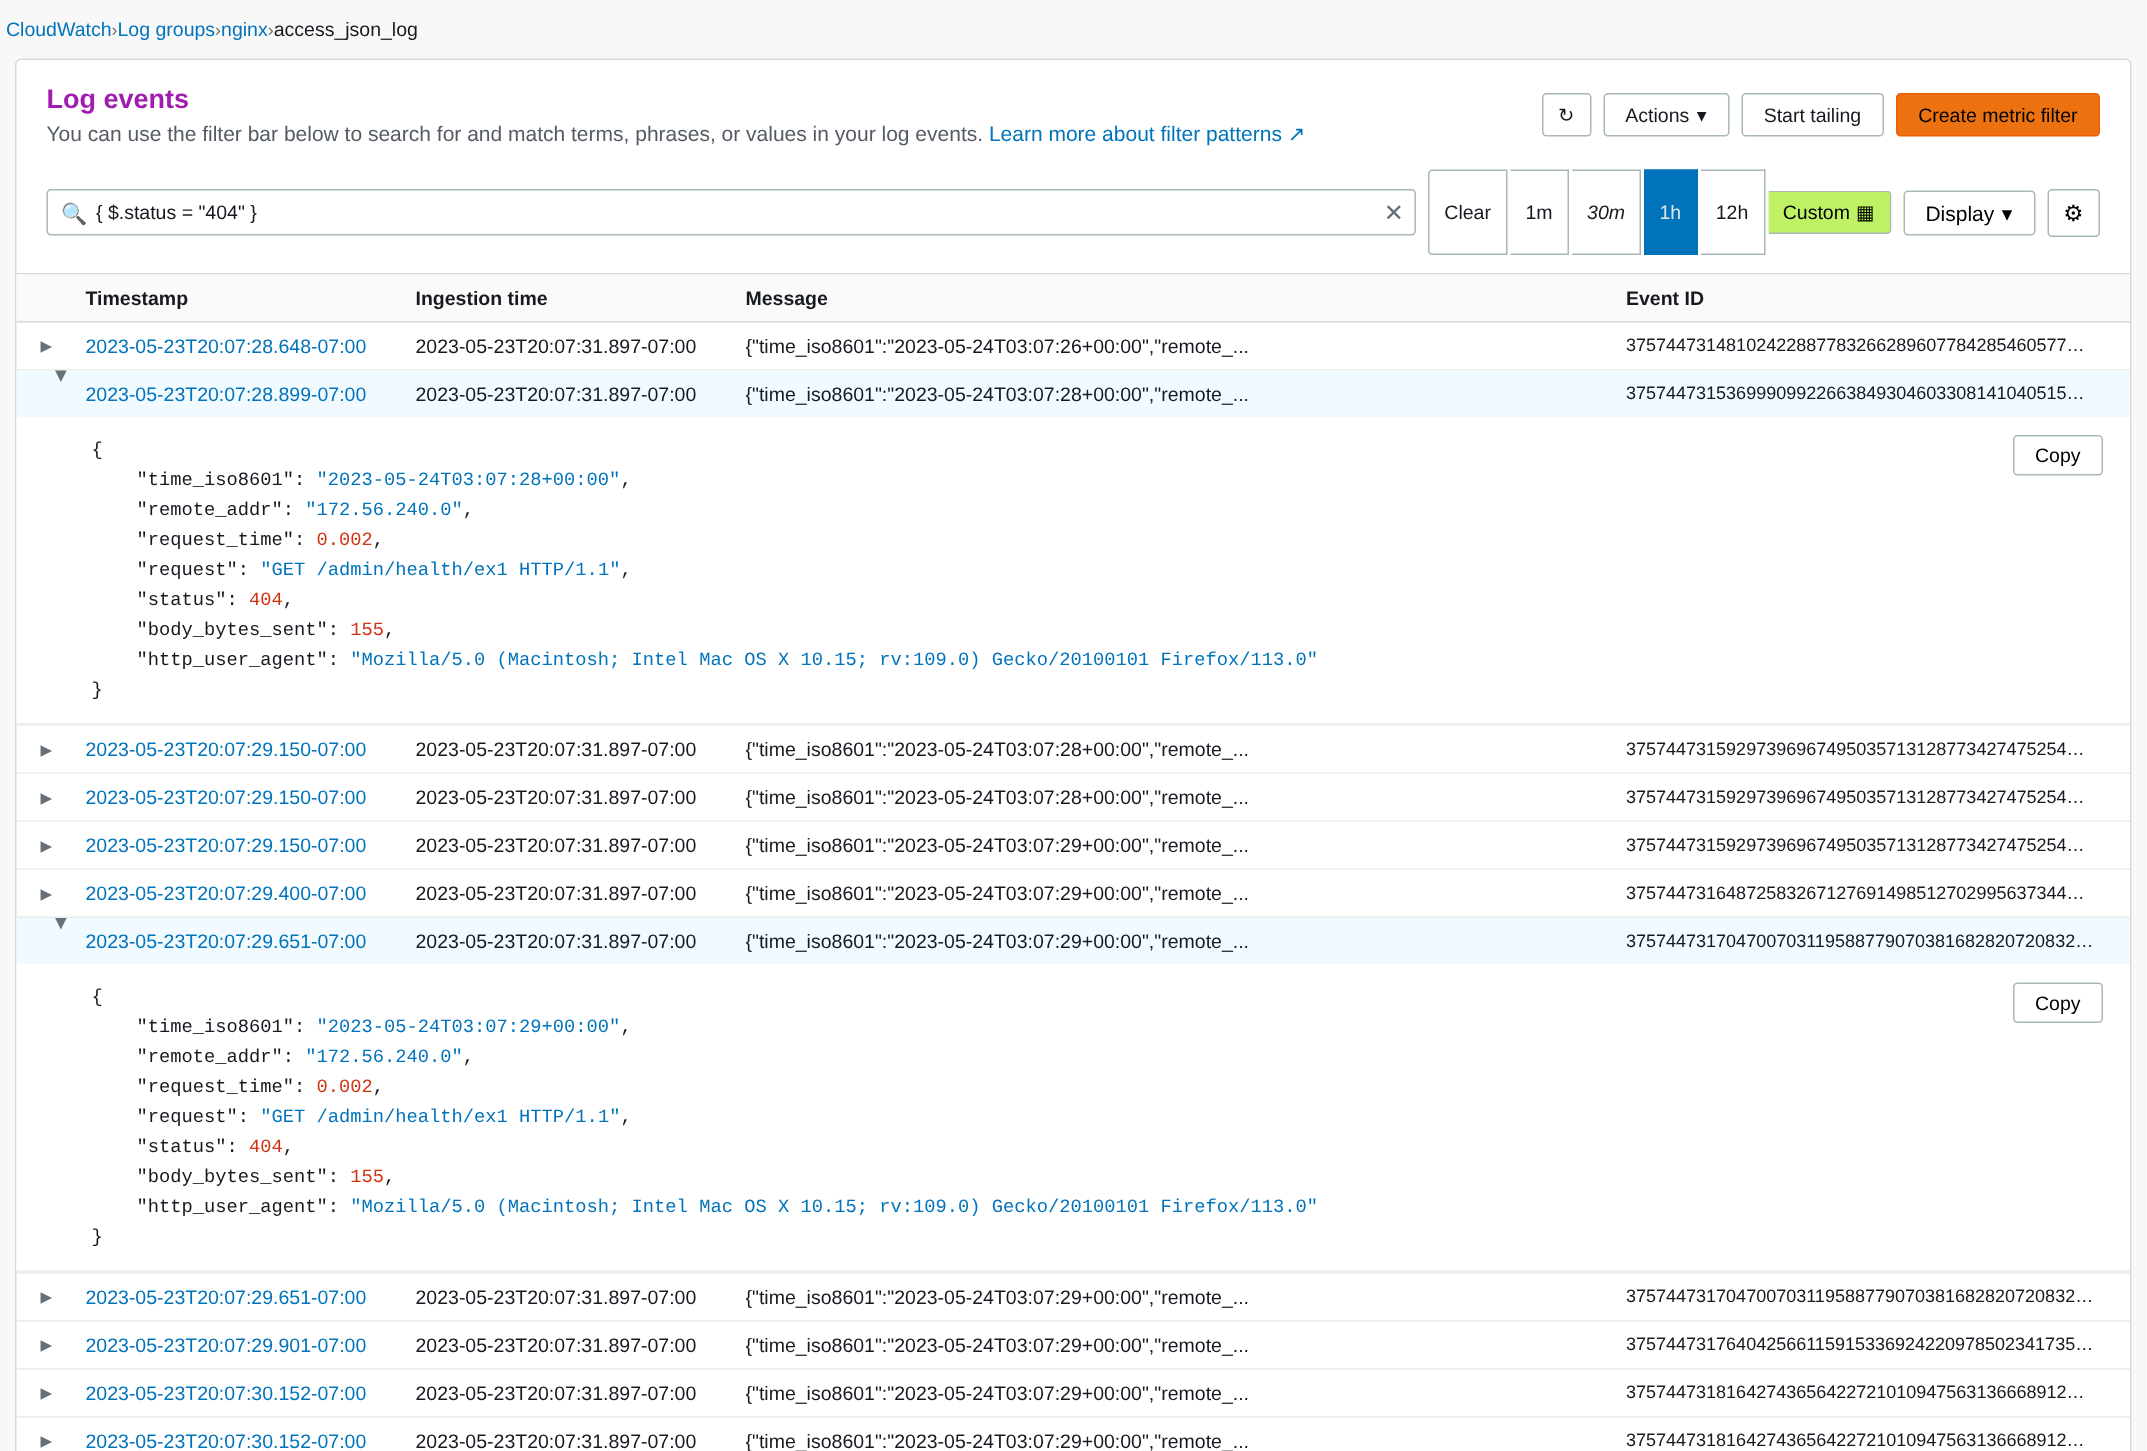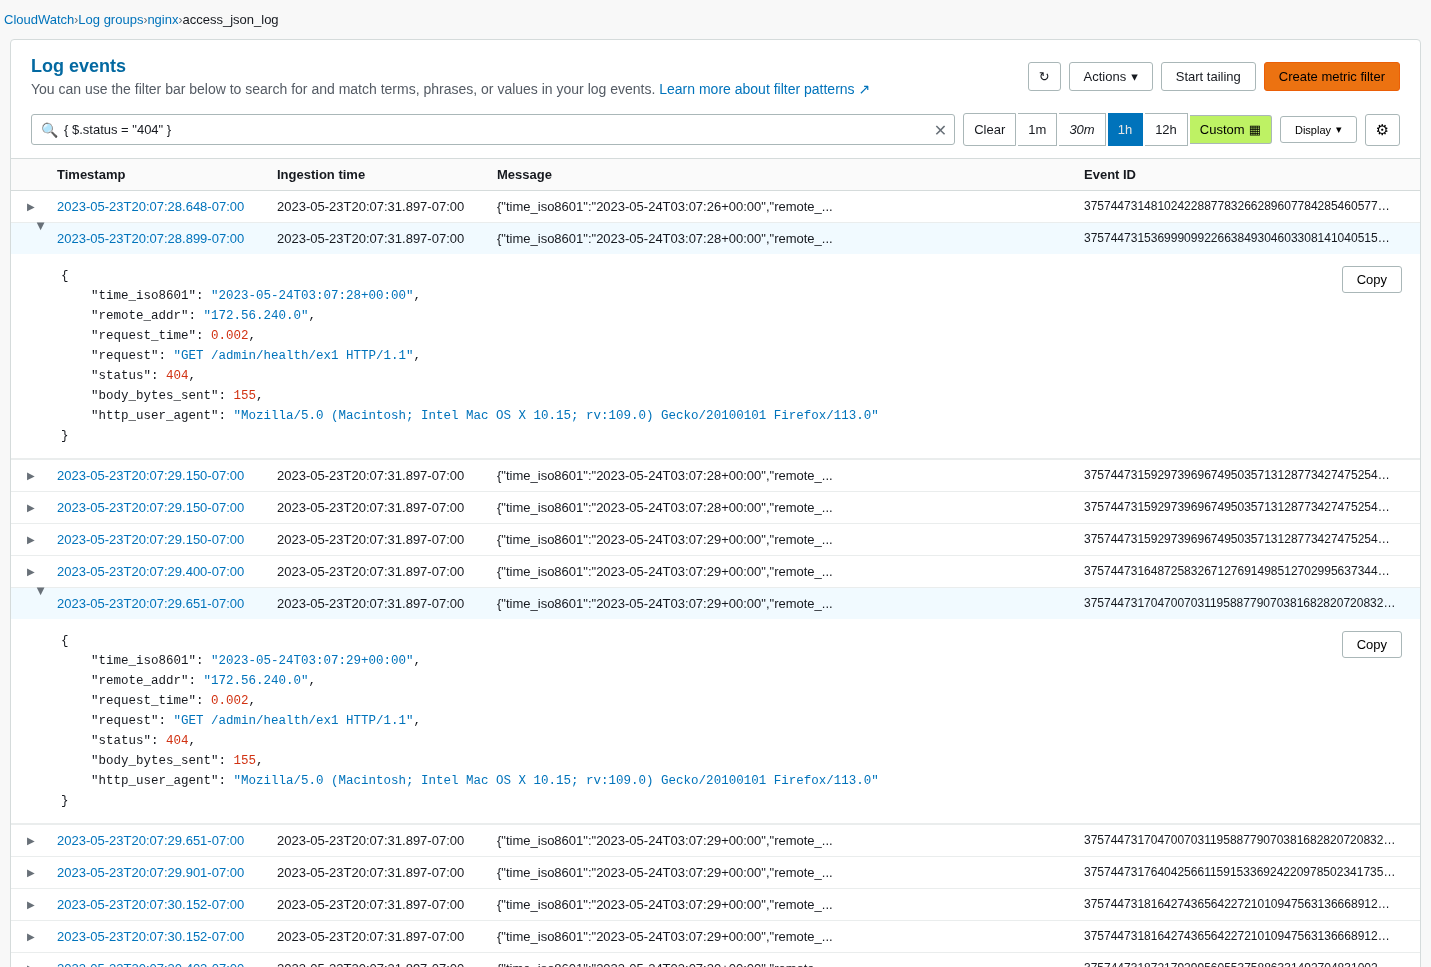--- a/index.html
+++ b/index.html
@@ -5,42 +5,42 @@
     * { box-sizing: border-box; margin: 0; padding: 0; }
     body { font-family: -apple-system, BlinkMacSystemFont, 'Segoe UI', Arial, sans-serif; font-size: 13px; color: #16191f; background: #f8f8f8; }
 
     .breadcrumb { display: flex; align-items: center; gap: 0; padding: 12px 4px; font-size: 13px; }
     .breadcrumb a { color: #0073bb; text-decoration: none; }
     .breadcrumb-sep { color: #687078; font-size: 12px; }
 
     .main-container { background: #fff; margin: 0 10px 10px 10px; border: 1px solid #d5dbdb; border-radius: 4px; }
 
     .header-row { display: flex; align-items: center; justify-content: space-between; padding: 16px 20px 8px 20px; }
-    .header-left h2 { font-size: 18px; font-weight: 600; color: #0369a1; }
+    .header-left h2 { font-size: 18px; font-weight: 600; color: #a21caf; }
     .header-left p { font-size: 14px; color: #545b64; margin-top: 4px; }
     .header-left p a { color: #0073bb; text-decoration: none; }
     .header-actions { display: flex; align-items: center; gap: 8px; }
 
     .btn { display: inline-flex; align-items: center; gap: 5px; padding: 6px 14px; border-radius: 3px; font-size: 13px; cursor: pointer; border: 1px solid #aab7b8; background: #fff; color: #16191f; font-weight: 500; }
     .btn-primary { background: #ec7211; border-color: #eb5f07; color: #000000; font-weight: 400; }
     .btn-icon { padding: 6px 10px; }
 
     .filter-row { display: flex; align-items: center; gap: 8px; padding: 8px 20px 12px 20px; border-bottom: 1px solid #d5dbdb; }
     .search-wrapper { flex: 1; position: relative; }
     .search-icon-inner { position: absolute; left: 10px; top: 50%; transform: translateY(-50%); color: #687078; font-size: 14px; }
     .search-input { width: 100%; padding: 7px 32px 7px 32px; border: 1px solid #aab7b8; border-radius: 3px; font-size: 13px; color: #16191f; outline: none; }
     .clear-btn { position: absolute; right: 8px; top: 50%; transform: translateY(-50%); background: none; border: none; color: #687078; cursor: pointer; font-size: 16px; }
 
     .time-btns { display: flex; align-items: center; gap: 2px; }
-    .time-btn { padding: 8px 10px; border: 1px solid #aab7b8; background: #fff; font-size: 13px; cursor: pointer; color: #16191f; }
+    .time-btn { padding: 20px 10px; border: 1px solid #aab7b8; background: #fff; font-size: 13px; cursor: pointer; color: #16191f; }
     .time-btn:first-child { border-radius: 3px 0 0 3px; }
     .time-btn.active { background: #0073bb; color: #e5e5e5; border-color: #0073bb; z-index: 1; }
     .time-btn-custom { display: inline-flex; align-items: center; gap: 4px; padding: 6px 10px; border: 1px solid #aab7b8; border-left: none; background: #bef264; font-size: 13px; cursor: pointer; border-radius: 0 3px 3px 0; }
 
-    .display-btn { display: inline-flex; align-items: center; gap: 5px; padding: 6px 14px; border: 1px solid #aab7b8; background: #fff; border-radius: 3px; font-size: 11px; cursor: pointer; }
+    .display-btn { display: inline-flex; align-items: center; gap: 5px; padding: 6px 14px; border: 1px solid #aab7b8; background: #fff; border-radius: 3px; font-size: 14px; cursor: pointer; }
     .settings-btn { padding: 6px 10px; border: 1px solid #aab7b8; background: #fff; border-radius: 3px; font-size: 15px; cursor: pointer; display: flex; align-items: center; justify-content: center; }
 
     .table-header { display: grid; grid-template-columns: 30px 220px 220px 1fr 320px; padding: 8px 16px; border-bottom: 1px solid #d5dbdb; background: #fafafa; }
     .th { font-weight: 600; font-size: 13px; color: #16191f; }
 
     .log-row { border-bottom: 1px solid #eaeded; }
     .log-row-main { display: grid; grid-template-columns: 30px 220px 220px 1fr 320px; padding: 8px 16px; cursor: pointer; align-items: start; }
     .log-row.expanded .log-row-main { background: #f1faff; }
 
     .expand-icon { color: #687078; font-size: 10px; cursor: pointer; padding-top: 2px; }

